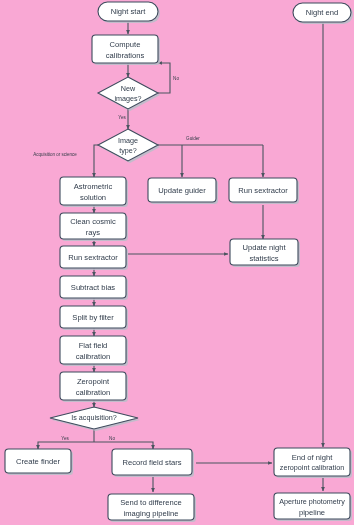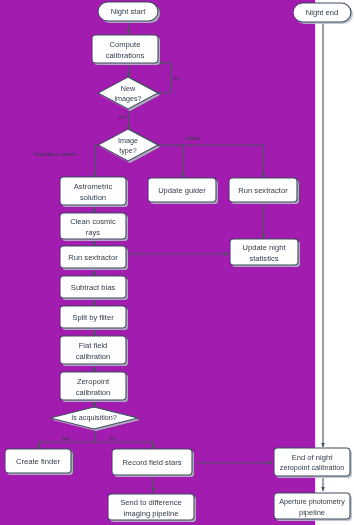--- a/index.html
+++ b/index.html
@@ -8,23 +8,23 @@
     background: #ffffff;
   }
   body {
     width: 354px;
     height: 525px;
     overflow: hidden;
     font-family: "Liberation Sans", sans-serif;
   }
   #flowchart-root {
     position: relative;
-    width: 315px;
+    width: 354px;
     height: 525px;
-    background: #a21caf;
+    background: #f9a8d4;
     text-align: center;
   }
   svg.chart-canvas {
     display: block;
     width: 354px;
     height: 525px;
   }
   .node-shape {
     fill: #ffffff;
     stroke: #3d4a5c;

